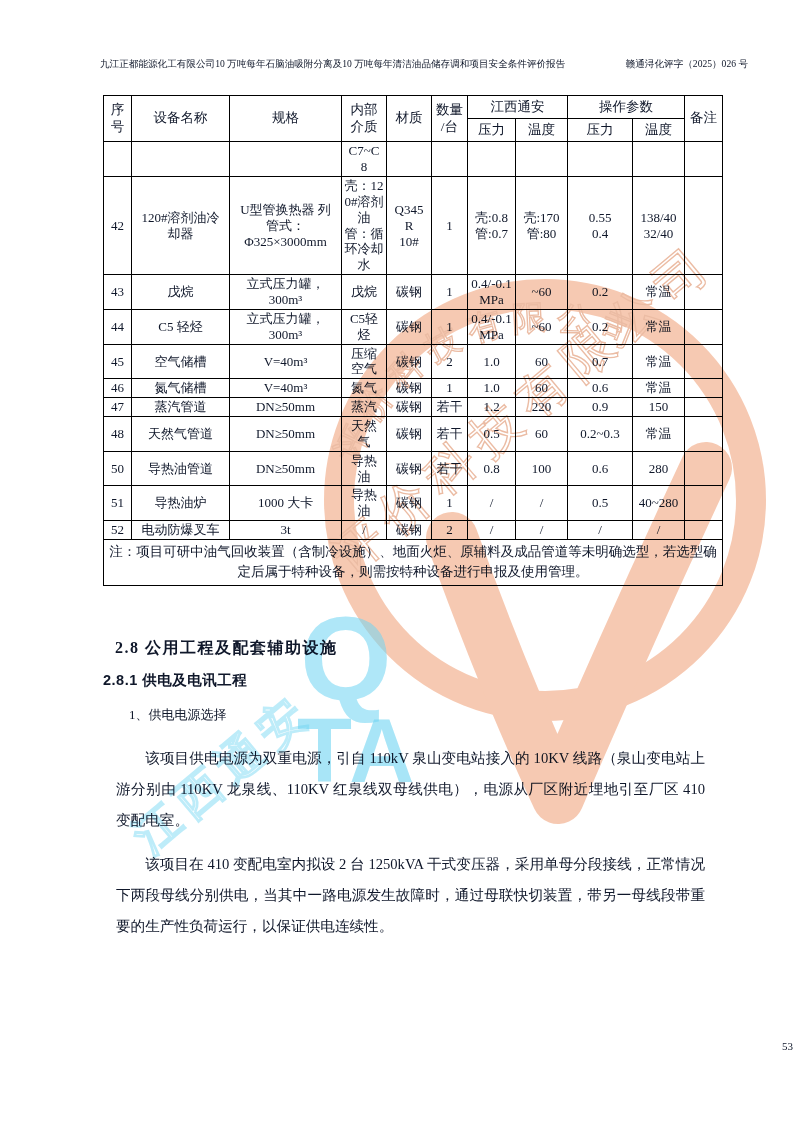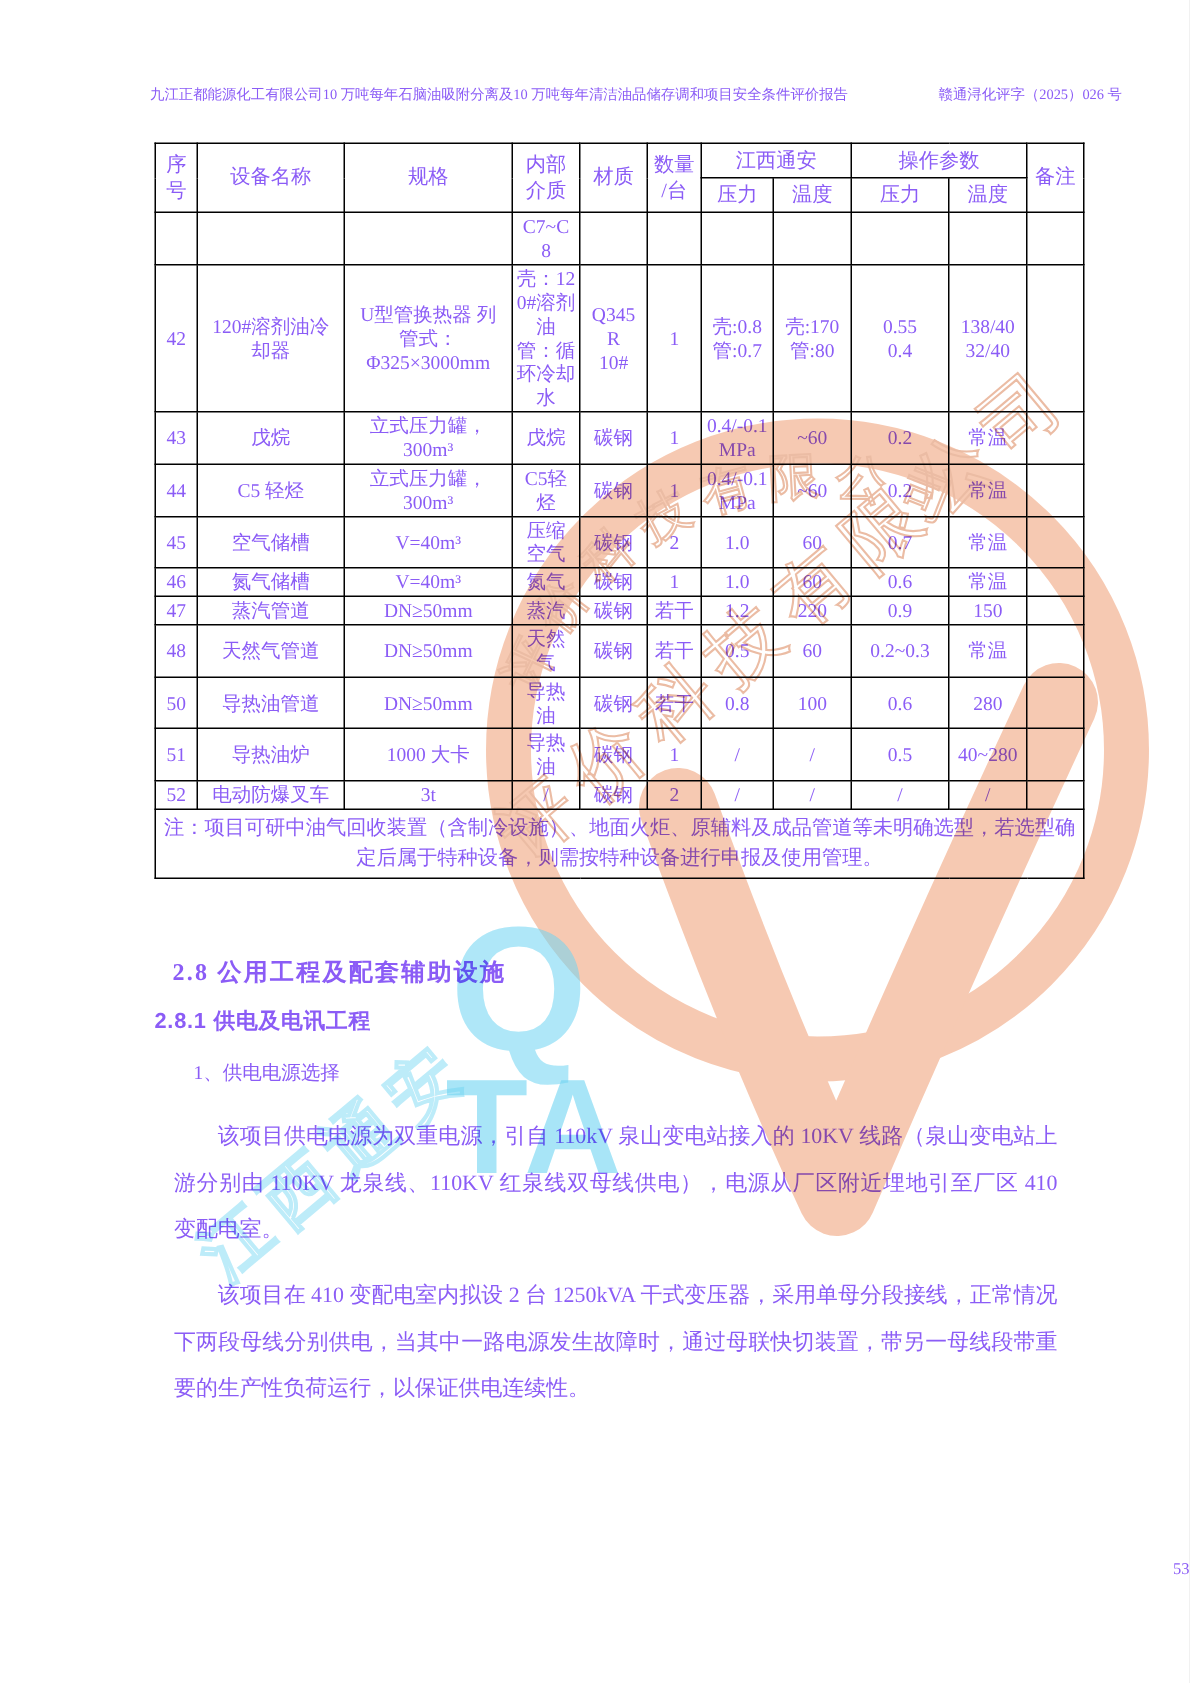--- a/index.html
+++ b/index.html
@@ -1,19 +1,19 @@
 <!DOCTYPE html>
 <html><head>
 <meta charset="utf-8">
 <style>
   html,body{margin:0;padding:0;background:#e8e8e8;}
   .page{
     position:relative;width:793px;height:1122px;background:#ffffff;
     margin:0 auto;overflow:hidden;
-    font-family:"Liberation Serif","DejaVu Serif",serif;color:#8b5cf6;
+    font-family:"Liberation Serif","DejaVu Serif",serif;color:#0f172a;
   }
   
   .doc-header{
     position:absolute;top:57px;left:100px;width:648px;
     font-size:9.6px;line-height:14px;white-space:nowrap;
     display:flex;justify-content:space-between;gap:6px;
   }
   
   .tbl-wrap{position:absolute;top:95px;left:103px;}
   table.equip{

